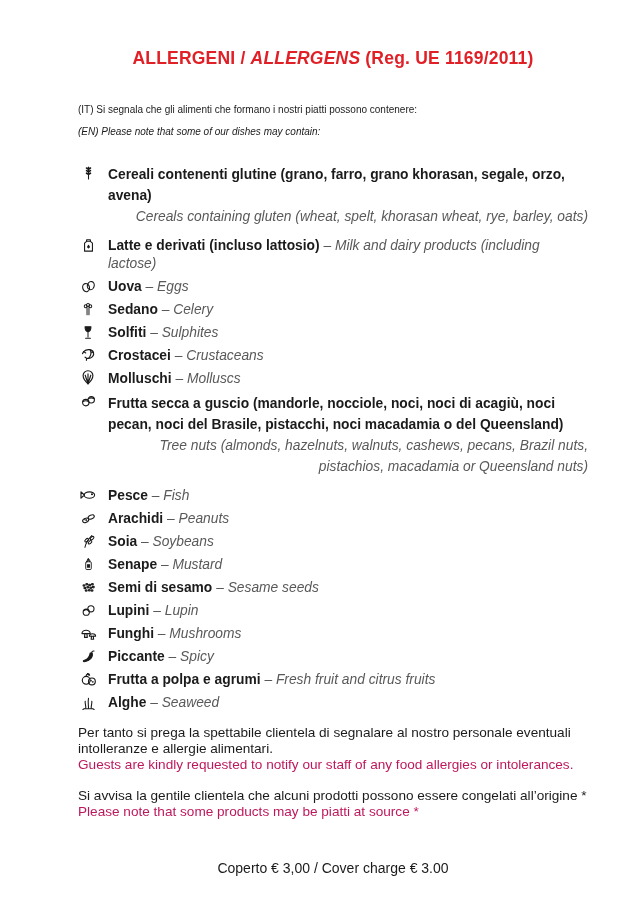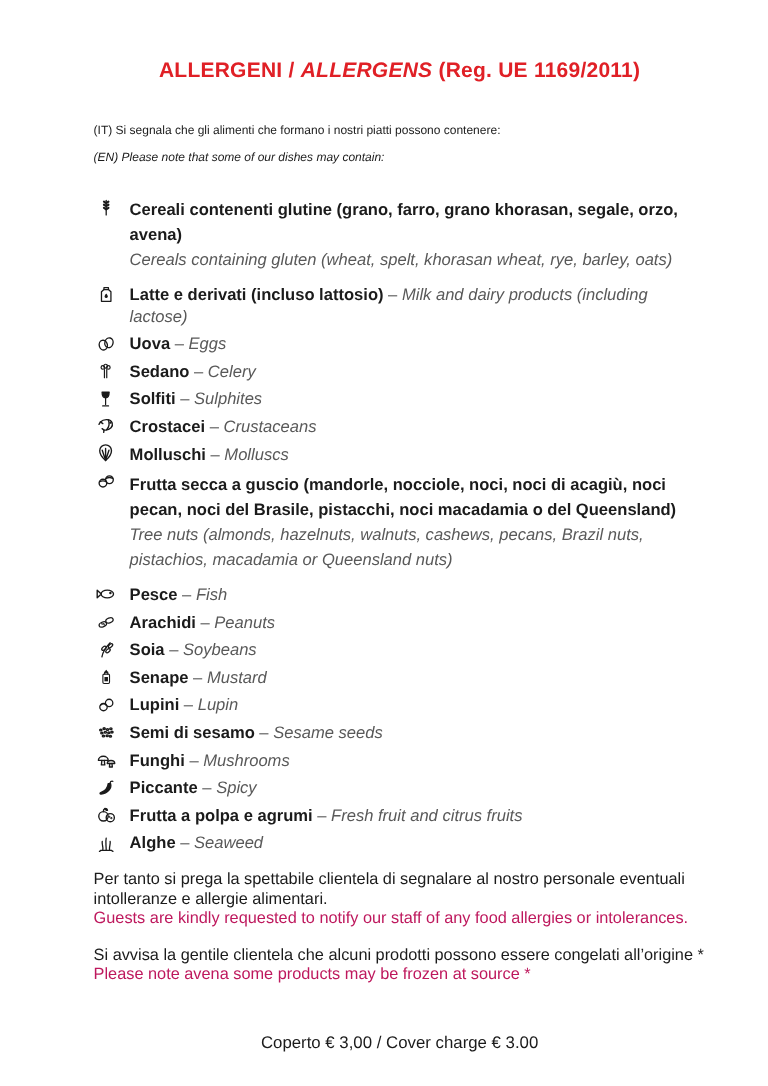--- a/index.html
+++ b/index.html
@@ -36,21 +36,21 @@
     flex:0 0 20px;
     margin-right:10px;
     display:flex;
     justify-content:center;
     align-items:center;
     height:17.5px;
   }
   .item .icon svg{display:block;}
   .item .txt{flex:1;}
   .item .it{font-weight:700;}
-  .item .sep,.item .en{color:#595959;}
+  .item .sep,.item .en{color:#595959;text-align:right;}
   .item .en{font-style:italic;font-weight:400;}
   .item.stacked{line-height:21px;margin-bottom:10px;}
   .item.stacked .it,.item.stacked .en{display:block;}
 
   .notes{margin-top:14px;font-size:13.6px;}
   .note{line-height:16px;margin-bottom:15px;}
   .note .it{display:block;color:#1b1b1b;}
   .note .en{display:block;color:#be185d;}
 
   .cover{
@@ -249,35 +249,20 @@
             <g fill="none" stroke="#1a1a1a" stroke-width="1.15" stroke-linecap="round" stroke-linejoin="round">
               <rect x="4.6" y="4.6" width="6.8" height="9.6" rx="1.2"></rect>
               <path d="M6.4 4.6V2.6h3.2v2"></path>
               <path d="M8 .8l.9 1.8H7.1z" fill="#1a1a1a"></path>
               <rect x="6.2" y="7.6" width="3.6" height="4.4" fill="#1a1a1a" stroke="none"></rect>
             </g>
           </svg>
         </span>
       <div class="txt">
         <span class="it">Senape</span><span class="sep"> – </span><span class="en">Mustard</span>
-      </div>
-    </div>
-
-    <div class="item">
-      <span class="icon">
-          <svg width="17" height="15" viewBox="0 0 16 16">
-            <g fill="none" stroke="#1a1a1a" stroke-width="1.15" stroke-linecap="round" stroke-linejoin="round">
-              <circle cx="10.6" cy="6.2" r="3.3"></circle>
-              <circle cx="5.6" cy="9.8" r="3.3"></circle>
-              <path d="M3 8.3a3.3 3.3 0 0 1 5.2 0"></path>
-            </g>
-          </svg>
-        </span>
-      <div class="txt">
-        <span class="it">Lupini</span><span class="sep"> – </span><span class="en">Lupin</span>
       </div>
     </div>
 
     <div class="item">
       <span class="icon">
           <svg width="17" height="14" viewBox="0 0 17 14">
             <g fill="none" stroke="#1a1a1a" stroke-width="1.15" stroke-linecap="round" stroke-linejoin="round">
               <ellipse cx="4" cy="5.4" rx=".95" ry=".7"></ellipse>
               <ellipse cx="6.8" cy="4.2" rx=".95" ry=".7"></ellipse>
               <ellipse cx="9.6" cy="4.9" rx=".95" ry=".7"></ellipse>
@@ -292,20 +277,35 @@
             </g>
           </svg>
         </span>
       <div class="txt">
         <span class="it">Semi di sesamo</span><span class="sep"> – </span><span class="en">Sesame seeds</span>
       </div>
     </div>
 
     <div class="item">
       <span class="icon">
+          <svg width="17" height="15" viewBox="0 0 16 16">
+            <g fill="none" stroke="#1a1a1a" stroke-width="1.15" stroke-linecap="round" stroke-linejoin="round">
+              <circle cx="10.6" cy="6.2" r="3.3"></circle>
+              <circle cx="5.6" cy="9.8" r="3.3"></circle>
+              <path d="M3 8.3a3.3 3.3 0 0 1 5.2 0"></path>
+            </g>
+          </svg>
+        </span>
+      <div class="txt">
+        <span class="it">Lupini</span><span class="sep"> – </span><span class="en">Lupin</span>
+      </div>
+    </div>
+
+    <div class="item">
+      <span class="icon">
           <svg width="17" height="15" viewBox="0 0 17 15">
             <g fill="none" stroke="#1a1a1a" stroke-width="1.15" stroke-linecap="round" stroke-linejoin="round">
               <path d="M2 7.6a4.1 3.4 0 0 1 8.2 0z"></path>
               <path d="M4.9 7.6l-.4 3.8h2.8l-.4-3.8"></path>
               <path d="M9.4 10.2a3.1 2.5 0 0 1 6.2 0z"></path>
               <path d="M11.5 10.2l-.3 3h2.4l-.3-3"></path>
             </g>
           </svg>
         </span>
       <div class="txt">
@@ -364,21 +364,21 @@
   </div>
 
   <div class="notes" id="notes">
     <div class="note">
       <span class="it">Per tanto si prega la spettabile clientela di segnalare al nostro personale eventuali intolleranze e allergie alimentari.</span>
       <span class="en">Guests are kindly requested to notify our staff of any food allergies or intolerances.</span>
     </div>
 
     <div class="note">
       <span class="it">Si avvisa la gentile clientela che alcuni prodotti possono essere congelati all’origine *</span>
-      <span class="en">Please note avena some products may be frozen at source *</span>
+      <span class="en">Please note that some products may be piatti at source *</span>
     </div>
   </div>
 
   <div class="cover">
     <span class="it">Coperto € 3,00 </span><span class="en">/ Cover charge € 3.00</span>
   </div>
 
 </div>
 
 </body></html>

